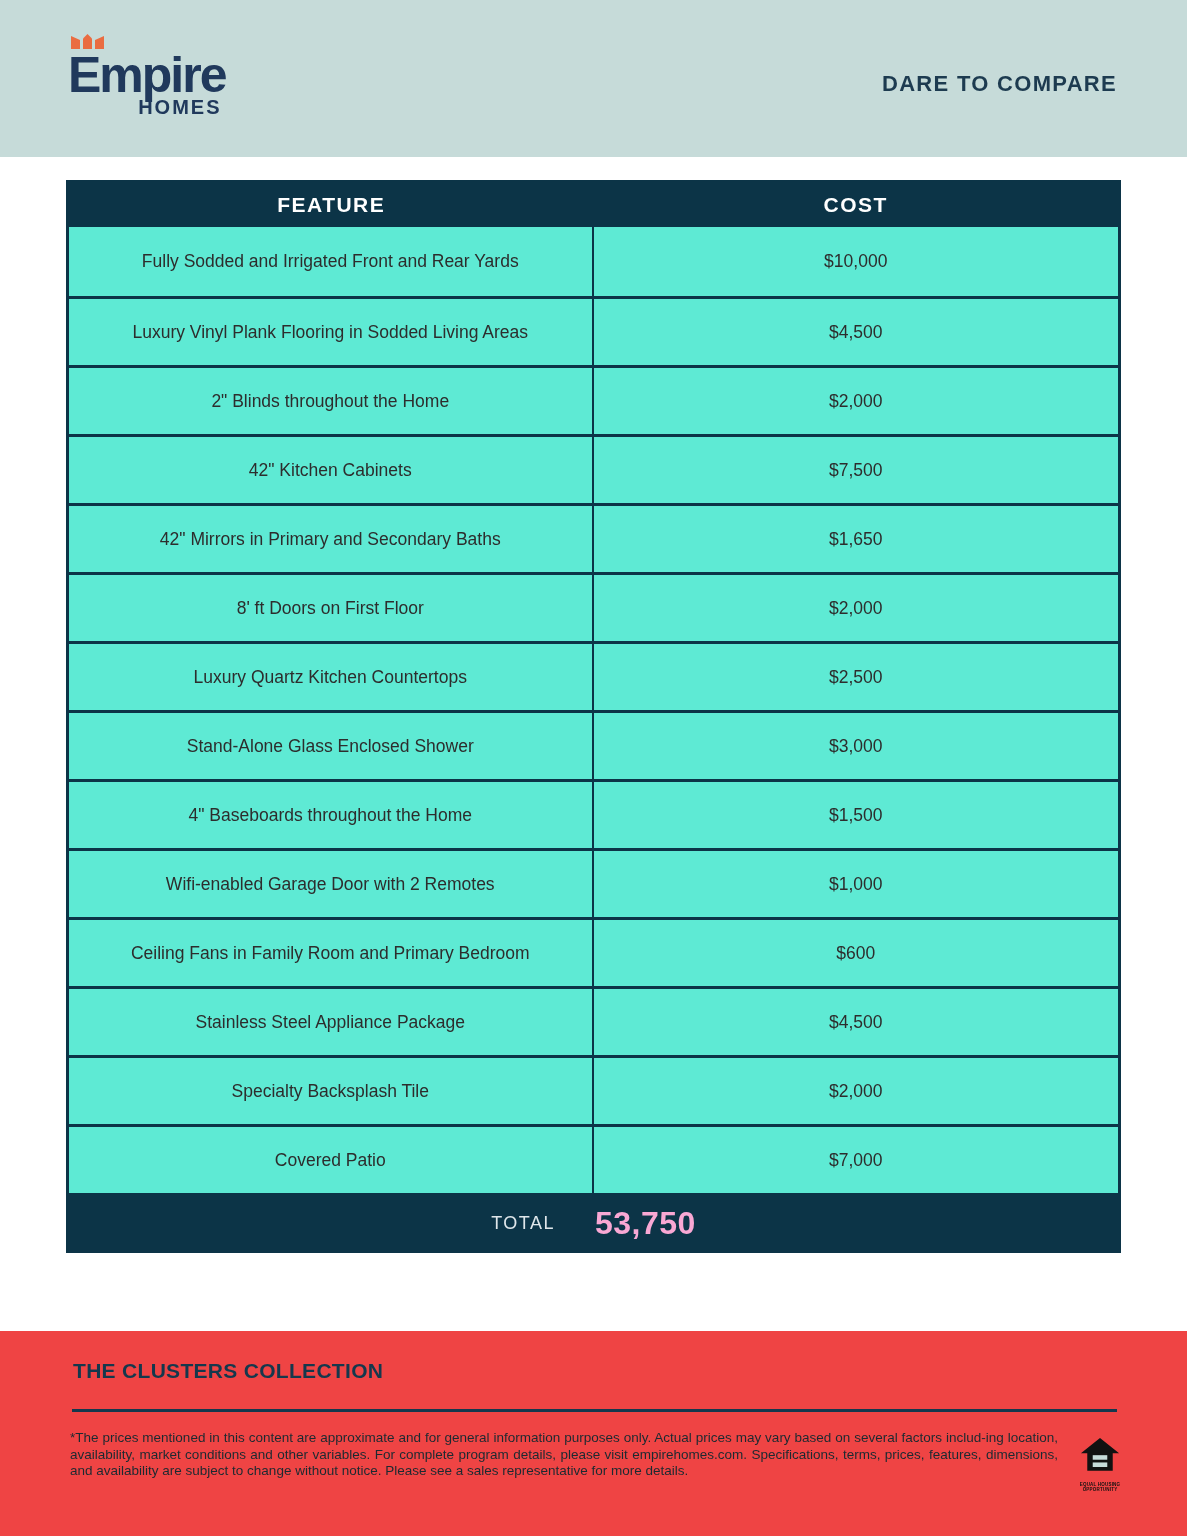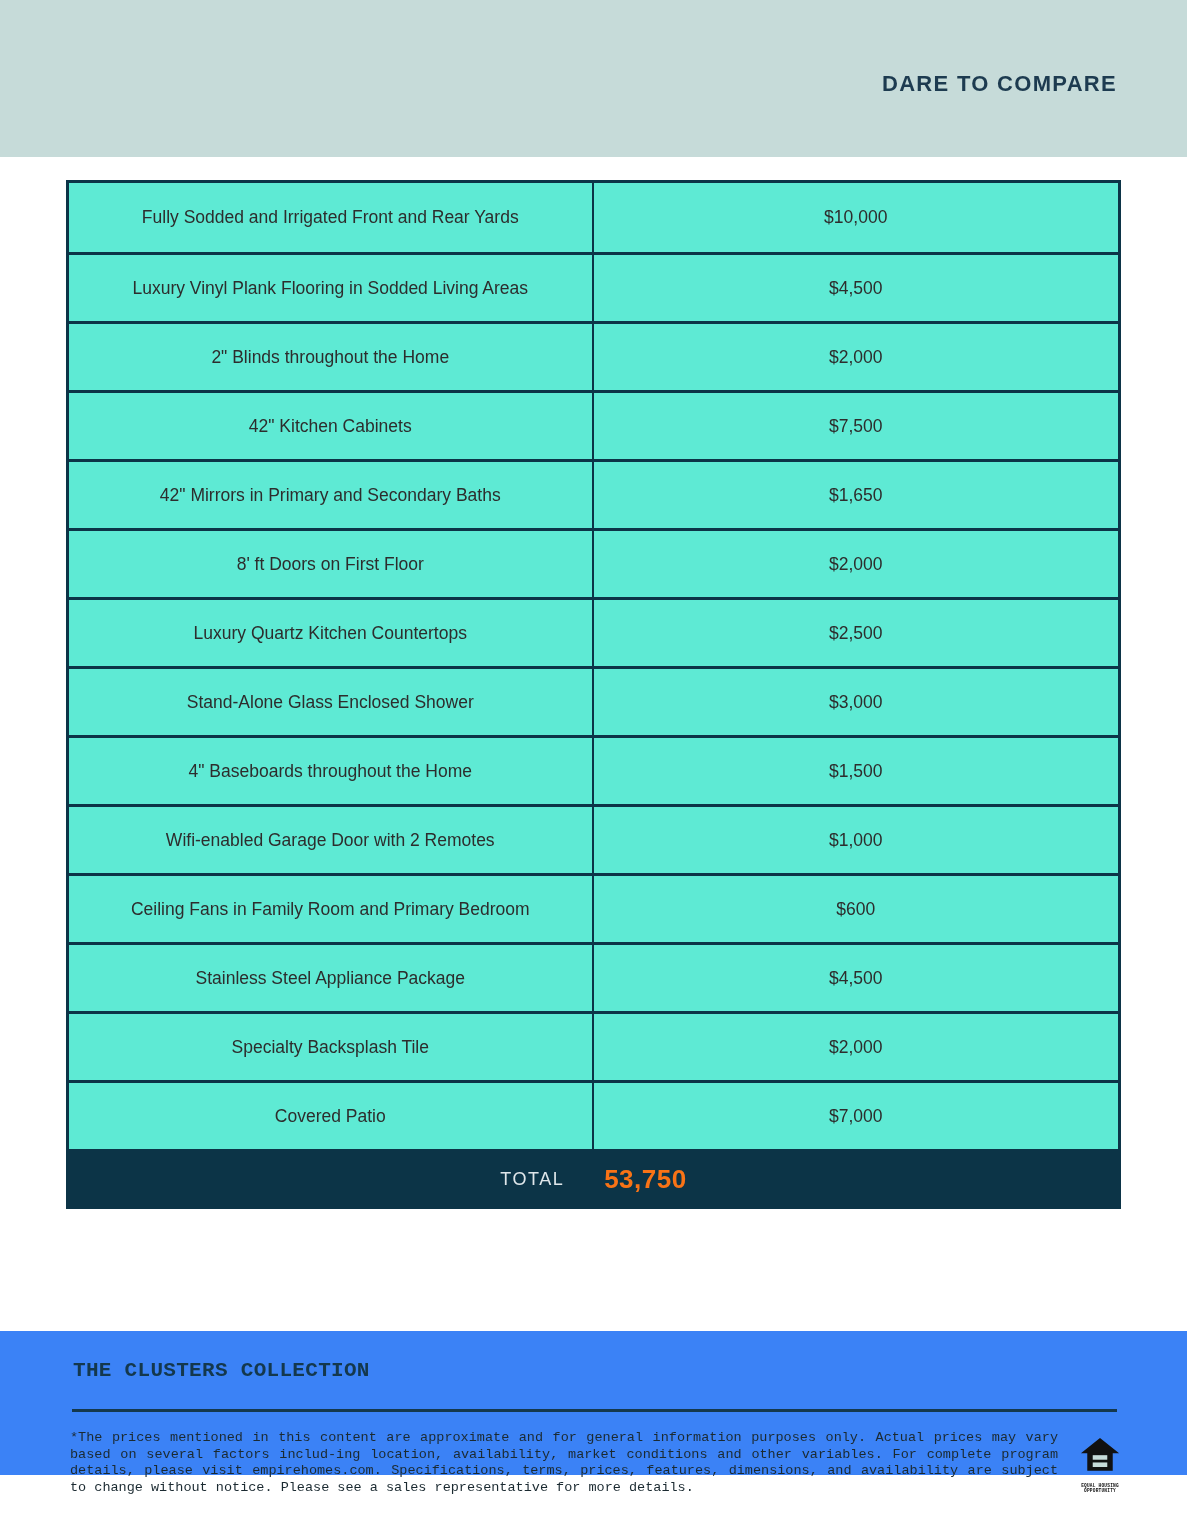--- a/index.html
+++ b/index.html
@@ -53,27 +53,26 @@
   }
   .td-cost {
     flex:1; display:flex; align-items:center; justify-content:center;
     font-size:17.5px; color:#2d2d2d;
   }
   .tfoot {
     display:flex; height:57px; background:#0c3447; border-top:3px solid #0c3447;
     align-items:center; justify-content:center; gap:40px;
   }
   .total-label { color:#dfe6ea; font-size:18px; letter-spacing:1.5px; }
-  .total-value { color:#f97316; font-size:26px; font-weight:bold; letter-spacing:0.5px; }
+  .total-value { color:#f9a8d4; font-size:32px; font-weight:bold; letter-spacing:0.5px; }
 
   
   .footer-band {
-    position:absolute; left:0; top:1331px; width:100%; height:144px;
-    background:#3b82f6;
-    font-family:Liberation Mono, monospace;
+    position:absolute; left:0; top:1331px; width:100%; height:205px;
+    background:#ef4444;
   }
   .collection-title {
     position:absolute; left:73px; top:28px;
     font-size:21px; font-weight:bold; color:#14384d; letter-spacing:0.3px;
   }
   .footer-rule {
     position:absolute; left:72px; top:78px; width:1045px; height:3px;
     background:#14384d;
   }
   .disclaimer {
@@ -85,24 +84,37 @@
     font-size:4.5px; line-height:1.15; color:#111; font-weight:bold;
     letter-spacing:0.2px; margin-top:1px;
   }
 </style>
 </head>
 <body>
 
 <div class="page">
 
   <div class="header-band">
+    <div class="logo">
+      <div class="crown">
+        <span class="c1"></span>
+          <span class="c2"></span>
+          <span class="c3"></span>
+      </div>
+      <div class="logo-word">Empire</div>
+      <div class="logo-sub">HOMES</div>
+    </div>
     <div class="tagline">DARE TO COMPARE</div>
   </div>
 
   <div class="cmp-table">
+    <div class="thead">
+      <div class="th">FEATURE</div>
+      <div class="th">COST</div>
+    </div>
 
     <div>
       <div class="trow">
         <div class="td-feature">Fully Sodded and Irrigated Front and Rear Yards</div>
         <div class="td-cost">$10,000</div>
       </div>
 
       <div class="trow">
         <div class="td-feature">Luxury Vinyl Plank Flooring in Sodded Living Areas</div>
         <div class="td-cost">$4,500</div>

